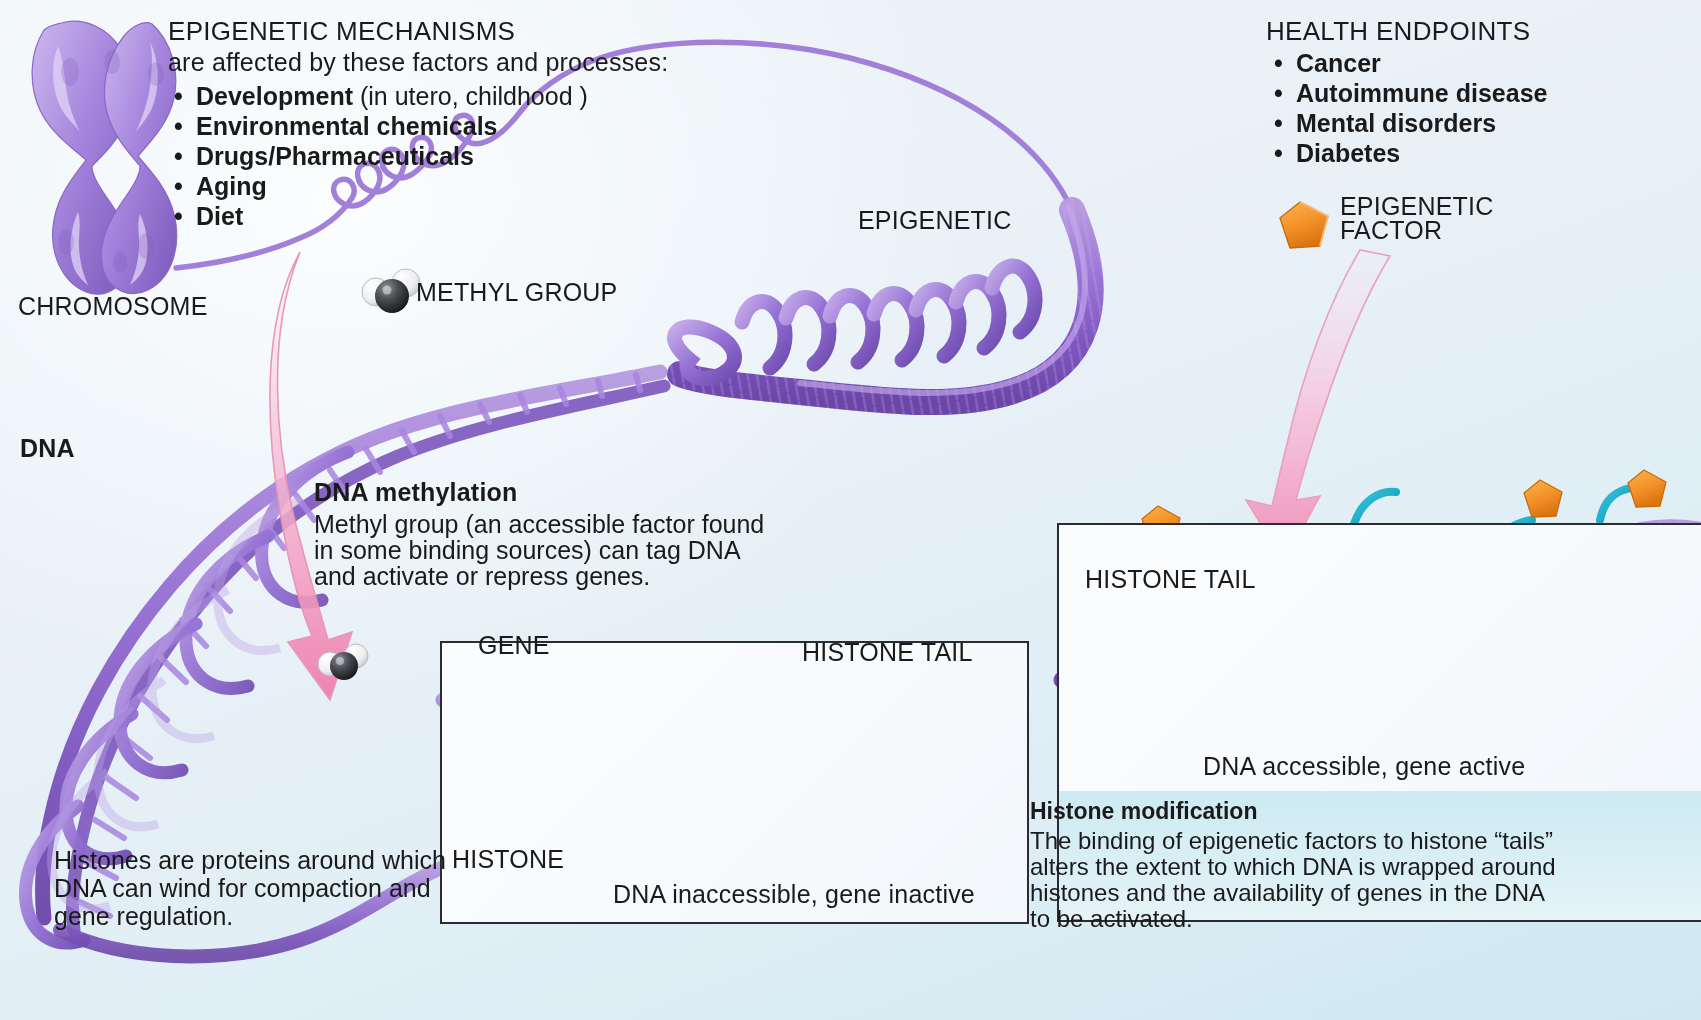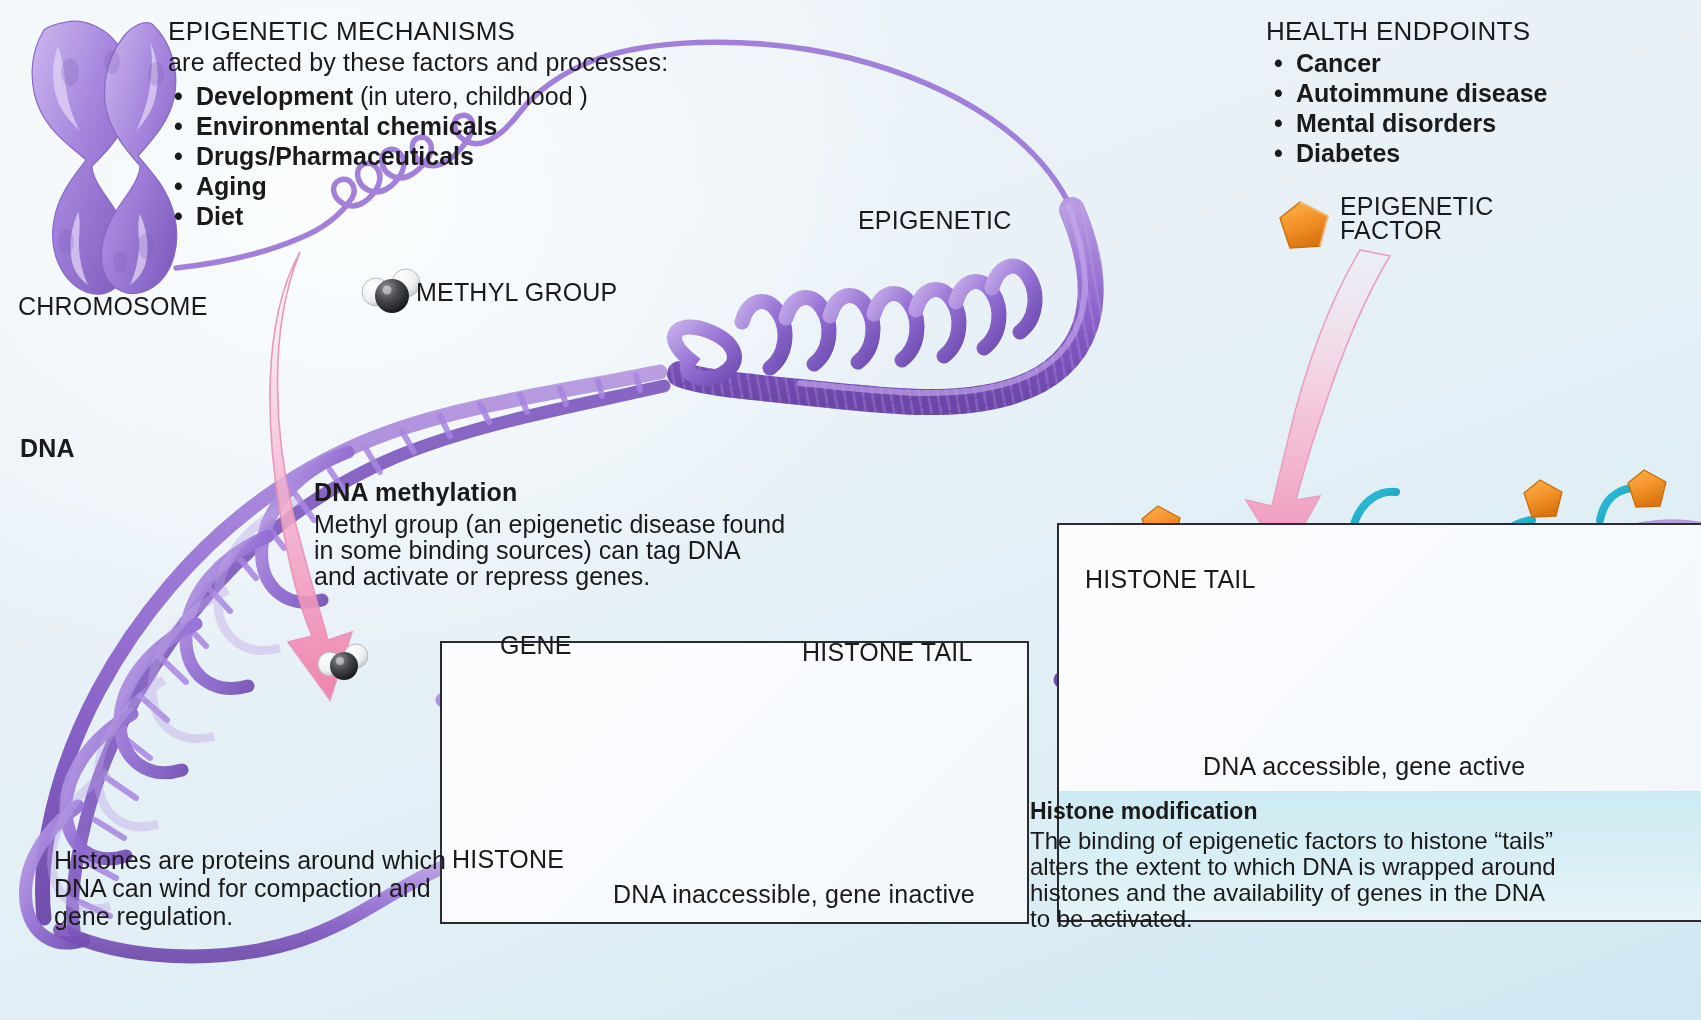--- a/index.html
+++ b/index.html
@@ -377,29 +377,29 @@
 </ul>
 
 <div class="txt cap" style="left:18px;top:292px;">CHROMOSOME</div>
 <div class="txt cap" style="left:858px;top:206px;">EPIGENETIC</div>
 <div class="txt cap" style="left:416px;top:278px;">METHYL GROUP</div>
 <div class="txt cap bold" style="left:20px;top:434px;">DNA</div>
 <div class="txt cap" style="left:1340px;top:192px;text-align:center;">EPIGENETIC</div>
 <div class="txt cap" style="left:1340px;top:216px;">FACTOR</div>
 
 <div class="txt cap bold" style="left:314px;top:478px;">DNA methylation</div>
-<div class="txt body" style="left:314px;top:509px;">Methyl group (an epigenetic disease found</div>
+<div class="txt body" style="left:314px;top:509px;">Methyl group (an accessible factor found</div>
 <div class="txt body" style="left:314px;top:535px;">in some binding sources) can tag DNA</div>
 <div class="txt body" style="left:314px;top:561px;">and activate or repress genes.</div>
 
 <div class="txt body" style="left:54px;top:845px;">Histones are proteins around which</div>
 <div class="txt body" style="left:54px;top:873px;">DNA can wind for compaction and</div>
 <div class="txt body" style="left:54px;top:901px;">gene regulation.</div>
 
-<div class="txt cap" style="left:500px;top:631px;">GENE</div>
+<div class="txt cap" style="left:478px;top:631px;">GENE</div>
 <div class="txt cap" style="left:802px;top:638px;">HISTONE TAIL</div>
 <div class="txt cap" style="left:452px;top:845px;">HISTONE</div>
 <div class="txt cap" style="left:613px;top:880px;">DNA inaccessible, gene inactive</div>
 
 <div class="txt cap" style="left:1085px;top:565px;">HISTONE TAIL</div>
 <div class="txt cap" style="left:1203px;top:752px;">DNA accessible, gene active</div>
 
 <div class="txt capsm bold" style="left:1030px;top:798px;">Histone modification</div>
 <div class="txt bodysm" style="left:1030px;top:826px;">The binding of epigenetic factors to histone “tails”</div>
 <div class="txt bodysm" style="left:1030px;top:852px;">alters the extent to which DNA is wrapped around</div>

